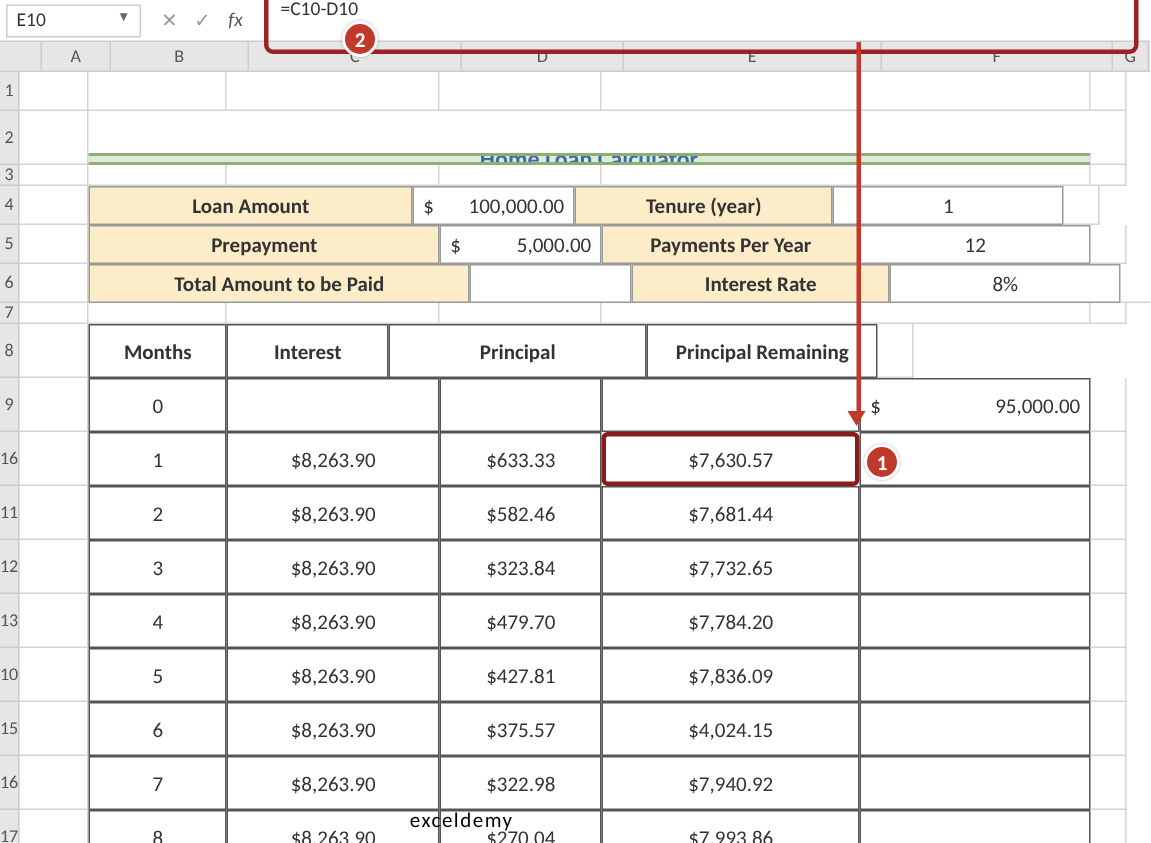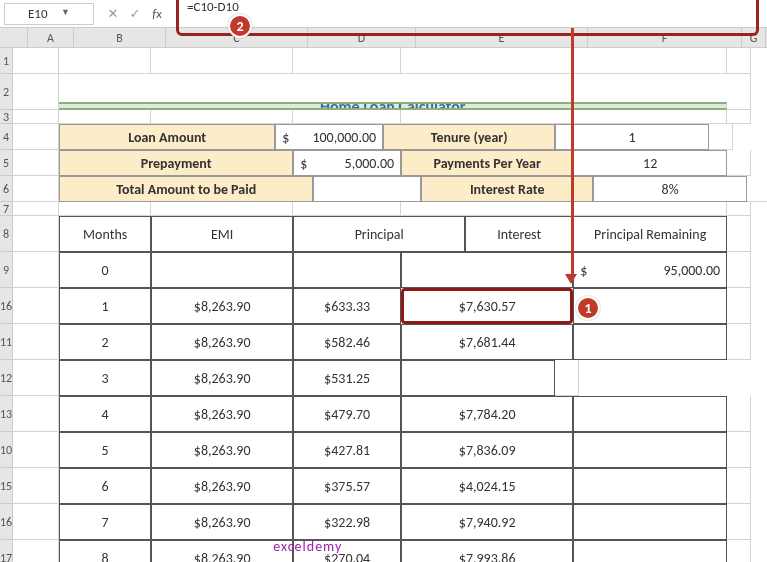--- a/index.html
+++ b/index.html
@@ -1,41 +1,41 @@
 <!DOCTYPE html>
 <html><head>
 <meta charset="utf-8">
 <style>
   * { box-sizing: border-box; margin: 0; padding: 0; }
   body { font-family: Calibri, Arial, sans-serif; font-size: 14px; background: #fff; color: #333; width: 767px; height: 562px; overflow: hidden; position: relative; }
   .formula-bar { display: flex; align-items: center; height: 28px; border-bottom: 1px solid #ccc; background: #fff; }
-  .name-box { width: 90px; height: 22px; border: 1px solid #ccc; margin: 2px 4px; padding: 2px 23px; font-size: 13px; display: flex; align-items: flex-start; justify-content: space-between; }
+  .name-box { width: 90px; height: 22px; border: 1px solid #ccc; margin: 2px 4px; padding: 2px 6px; font-size: 13px; display: flex; align-items: flex-start; justify-content: space-between; }
   .name-box .dd { font-size: 9px; color: #666; }
   .fb-btns { display: flex; gap: 4px; padding: 0 6px; align-items: center; }
   .fb-btn { width: 18px; text-align: center; color: #999; font-size: 13px; }
   .fb-btn.fx { color: #555; font-style: italic; }
   .formula-input { flex: 1; height: 24px; border: 3px solid #922; border-radius: 6px; margin: 0 8px 0 4px; padding: 19px 8px; font-size: 13px; display: flex; align-items: flex-end; position: relative; }
   .col-headers { display: flex; height: 20px; background: #e6e6e6; border-bottom: 1px solid #ccc; }
   .corner { width: 28px; border-right: 1px solid #ccc; background: #e6e6e6; }
   .ch { text-align: center; font-size: 12px; color: #555; border-right: 1px solid #ccc; line-height: 20px; }
   .grid { display: flex; }
   .row-headers { width: 28px; background: #e6e6e6; }
   .rh { height: 26px; text-align: center; font-size: 12px; color: #555; border-bottom: 1px solid #ccc; border-right: 1px solid #ccc; line-height: 26px; }
   .rh.tall { height: 36px; line-height: 36px; }
   .cells { position: relative; flex: 1; }
   .row { display: flex; height: 26px; }
   .row.tall { height: 36px; }
   .cell { border-right: 1px solid #d4d4d4; border-bottom: 1px solid #d4d4d4; padding: 0 6px; display: flex; align-items: center; font-size: 14px; overflow: hidden; white-space: nowrap; }
   .title-merged { background: #deebd6; color: #3b6ea5; font-weight: bold; font-size: 16px; justify-content: center; border-top: 2px solid #8faf7a; border-bottom: 2px solid #8faf7a; margin-top: 28px; }
   .hdr-cream { background: #fdecc8; font-weight: bold; justify-content: center; border: 1px solid #999; }
   .val-cell { justify-content: center; border: 1px solid #999; }
-  .tbl-hdr { font-weight: normal; justify-content: center; border: 1px solid #555; }
+  .tbl-hdr { font-weight: bold; justify-content: center; border: 1px solid #555; }
   .tbl-cell { justify-content: center; border: 1px solid #555; }
   .active-cell { border: 3px solid #8b1a1a !important; border-radius: 4px; position: relative; z-index: 2; }
-  .watermark { position: absolute; top: 490px; left: 260px; color: #a21caf; font-size: 14px; letter-spacing: 1px; z-index: 0; }
+  .watermark { position: absolute; top: 490px; left: 260px; color: #000000; font-size: 14px; letter-spacing: 1px; z-index: 0; }
   .badge { position: absolute; width: 24px; height: 24px; background: #c0392b; border-radius: 50%; color: #fff; font-weight: bold; display: flex; align-items: center; justify-content: center; font-size: 14px; border: 2px solid #fff; box-shadow: 0 0 2px rgba(0,0,0,0.3); z-index: 10; }
   .arrow-vert { position: absolute; width: 3px; background: #c0392b; z-index: 5; }
   .arrow-head-down { position: absolute; width: 0; height: 0; border-left: 6px solid transparent; border-right: 6px solid transparent; border-top: 10px solid #c0392b; z-index: 5; }
   
   .cA { width: 46px; } .cB { width: 92px; } .cC { width: 142px; } .cD { width: 108px; } .cE { width: 172px; } .cF { width: 154px; } .cG { width: 24px; }
 </style>
 </head>
 <body>
 
 <div class="formula-bar">
@@ -157,23 +157,22 @@
         <div class="cell cC"></div>
         <div class="cell cD"></div>
         <div class="cell cE"></div>
         <div class="cell cF"></div>
         <div class="cell cG"></div>
       </div>
 
     <div class="row tall">
         <div class="cell cA"></div>
       <div class="cell tbl-hdr cB">Months</div>
-      <div class="cell tbl-hdr cC">EMI</div>
+      <div class="cell tbl-hdr cD">Interest</div>
       <div class="cell tbl-hdr cE">Principal</div>
-      <div class="cell tbl-hdr cD">Interest</div>
       <div class="cell tbl-hdr cF">Principal Remaining</div>
       <div class="cell cG"></div>
       </div>
 
     <div class="row tall">
         <div class="cell cA"></div>
       <div class="cell tbl-cell cB">0</div>
       <div class="cell tbl-cell cC"></div>
       <div class="cell tbl-cell cD"></div>
       <div class="cell tbl-cell cE"></div>
@@ -200,21 +199,22 @@
         <div class="cell tbl-cell cC">$8,263.90</div>
         <div class="cell tbl-cell cD">$582.46</div>
         <div class="cell tbl-cell cE">$7,681.44</div>
         <div class="cell tbl-cell cF"></div>
         <div class="cell cG"></div>
       </div>
     <div class="row tall">
         <div class="cell cA"></div>
         <div class="cell tbl-cell cB">3</div>
         <div class="cell tbl-cell cC">$8,263.90</div>
-        <div class="cell tbl-cell cD">$531.25</div>
+        <div class="cell tbl-cell cD">$323.84</div>
+        <div class="cell tbl-cell cE">$7,732.65</div>
         <div class="cell tbl-cell cF"></div>
         <div class="cell cG"></div>
       </div>
     <div class="row tall">
         <div class="cell cA"></div>
         <div class="cell tbl-cell cB">4</div>
         <div class="cell tbl-cell cC">$8,263.90</div>
         <div class="cell tbl-cell cD">$479.70</div>
         <div class="cell tbl-cell cE">$7,784.20</div>
         <div class="cell tbl-cell cF"></div>

